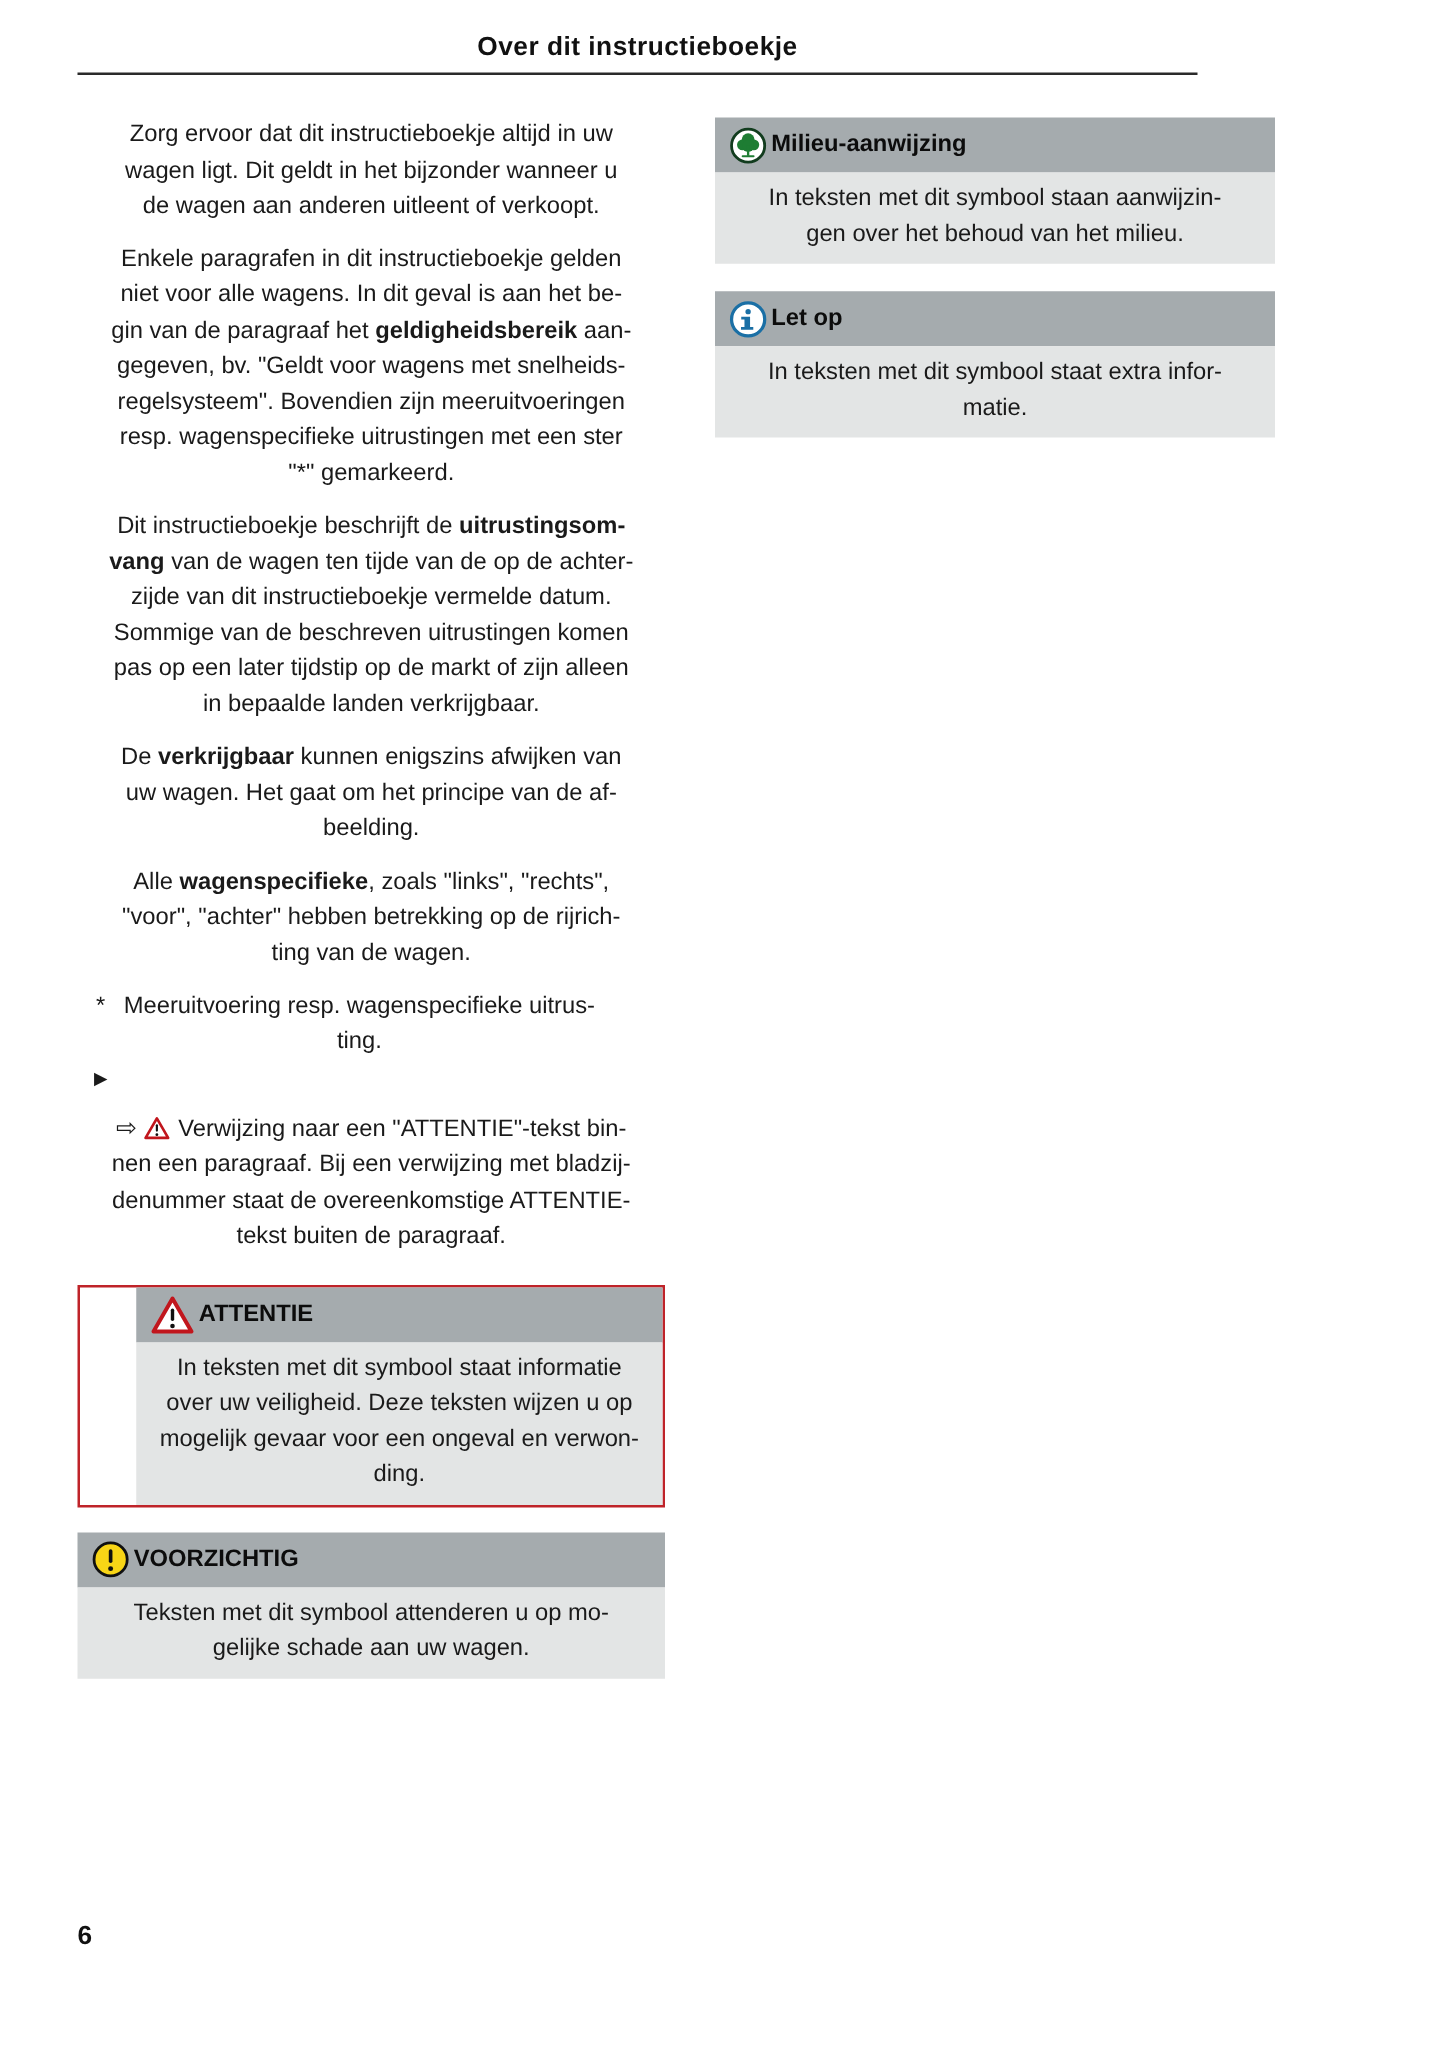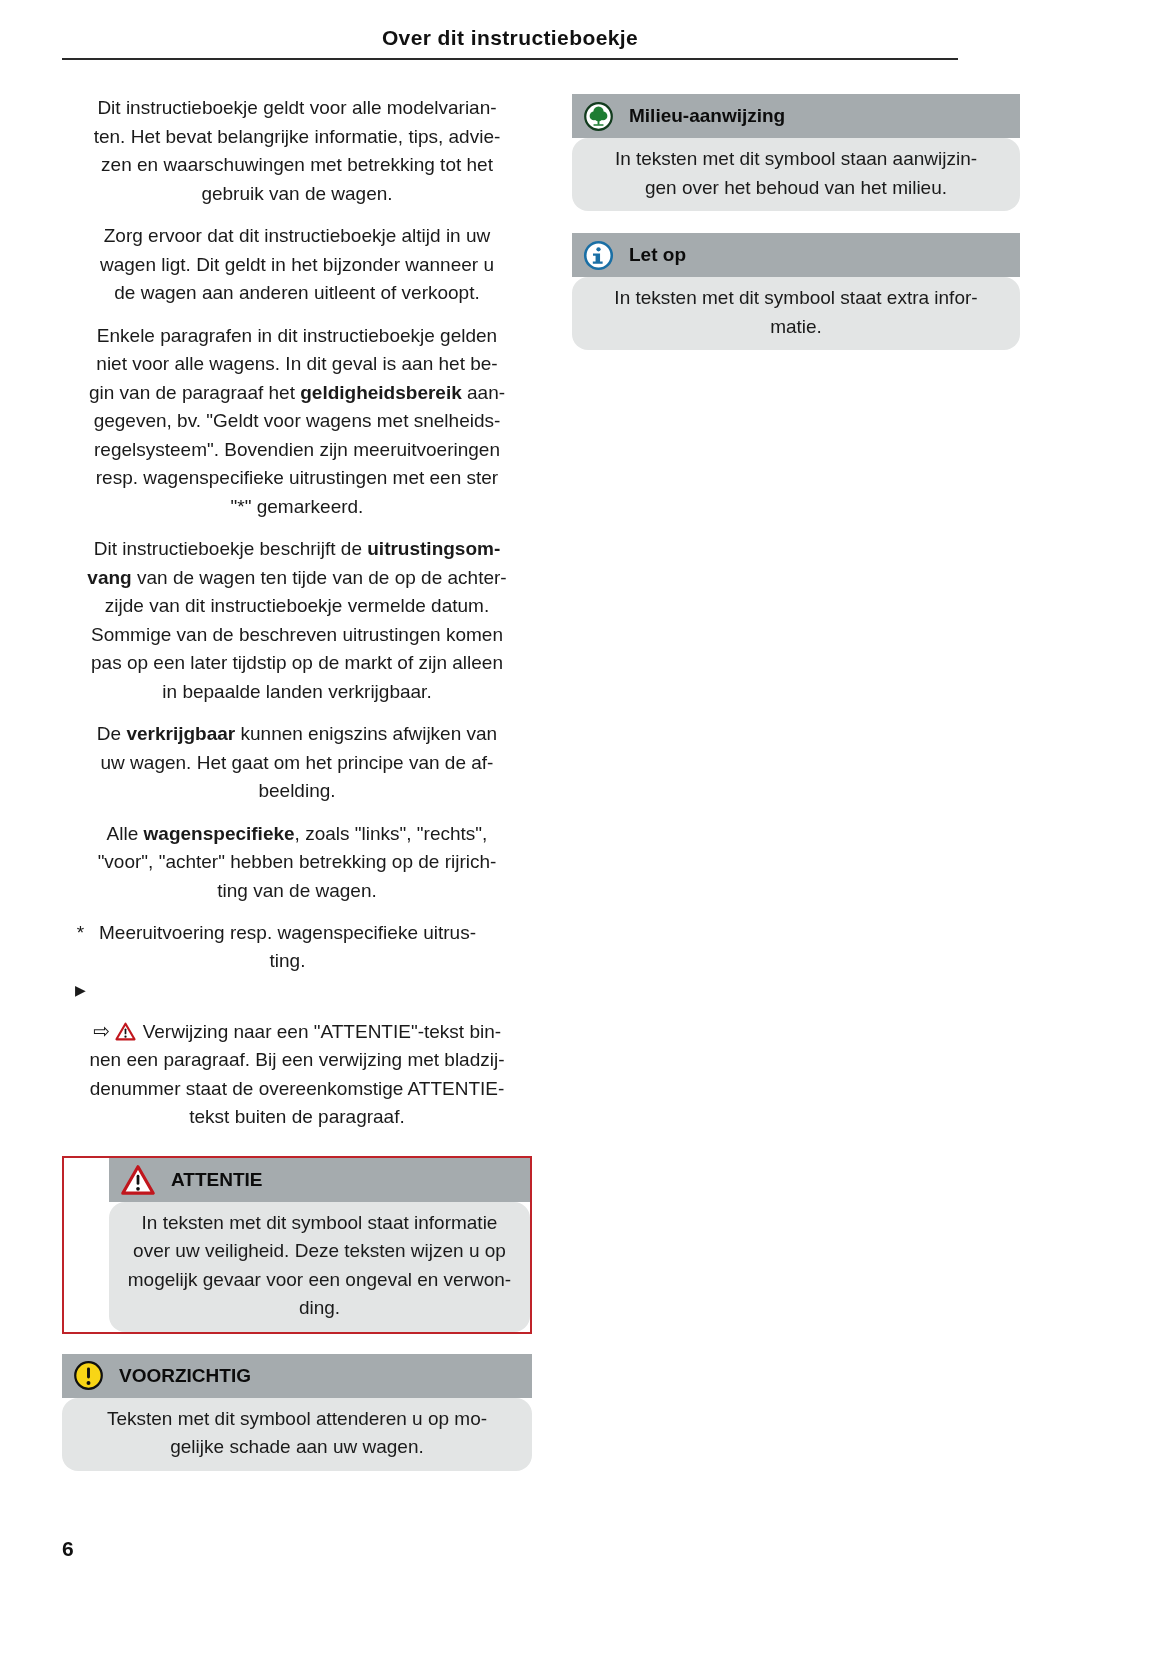--- a/index.html
+++ b/index.html
@@ -50,31 +50,30 @@
   .ref-para { margin: 0 0 24px 0; font-size: 19px; line-height: 28.5px; }
   .ref-arrow { font-size: 20px; margin-right: 4px; }
   .ref-tri   { vertical-align: -3px; margin: 0 7px 0 1px; }
   .ref-text  { white-space: pre-line; }
 
   
   .callout { margin-bottom: 20px; }
   .callout-header {
     background: #a5abae;
     display: flex; align-items: center;
-    gap: 15px;
+    gap: 3px;
     padding: 5px 11px;
     min-height: 44px;
   }
   .callout-title { font-size: 19px; font-weight: 700; color: #0c0c0c; }
   .callout-body {
     background: #e3e5e5;
     padding: 7px 13px 9px 13px;
     font-size: 19px; line-height: 28.5px;
     white-space: pre-line;
-    border-radius: 16px;
   }
   .callout.attentie { border: 2px solid #bf2329; padding-left: 45px; }
   .col-right .callout { margin-bottom: 22px; }
 
   .page-number {
     position: absolute;
     left: 62px; top: 1537px;
     font-size: 21px; font-weight: 700; color: #111;
   }
 </style>
@@ -82,24 +81,20 @@
 <body>
 
 <div class="content">
 
   <h1 class="page-title">Over dit instructieboekje</h1>
 
   <div class="columns">
 
     <div class="col-left">
 
-      <p class="body-text">Dit instructieboekje geldt voor alle modelvarian-
-ten. Het bevat belangrijke informatie, tips, advie-
-zen en waarschuwingen met betrekking tot het
-gebruik van de wagen.</p>
       <p class="body-text">Zorg ervoor dat dit instructieboekje altijd in uw
 wagen ligt. Dit geldt in het bijzonder wanneer u
 de wagen aan anderen uitleent of verkoopt.</p>
       <p class="body-text">Enkele paragrafen in dit instructieboekje gelden
 niet voor alle wagens. In dit geval is aan het be-
 gin van de paragraaf het <b>geldigheidsbereik</b> aan-
 gegeven, bv. "Geldt voor wagens met snelheids-
 regelsysteem". Bovendien zijn meeruitvoeringen
 resp. wagenspecifieke uitrustingen met een ster
 "*" gemarkeerd.</p>

